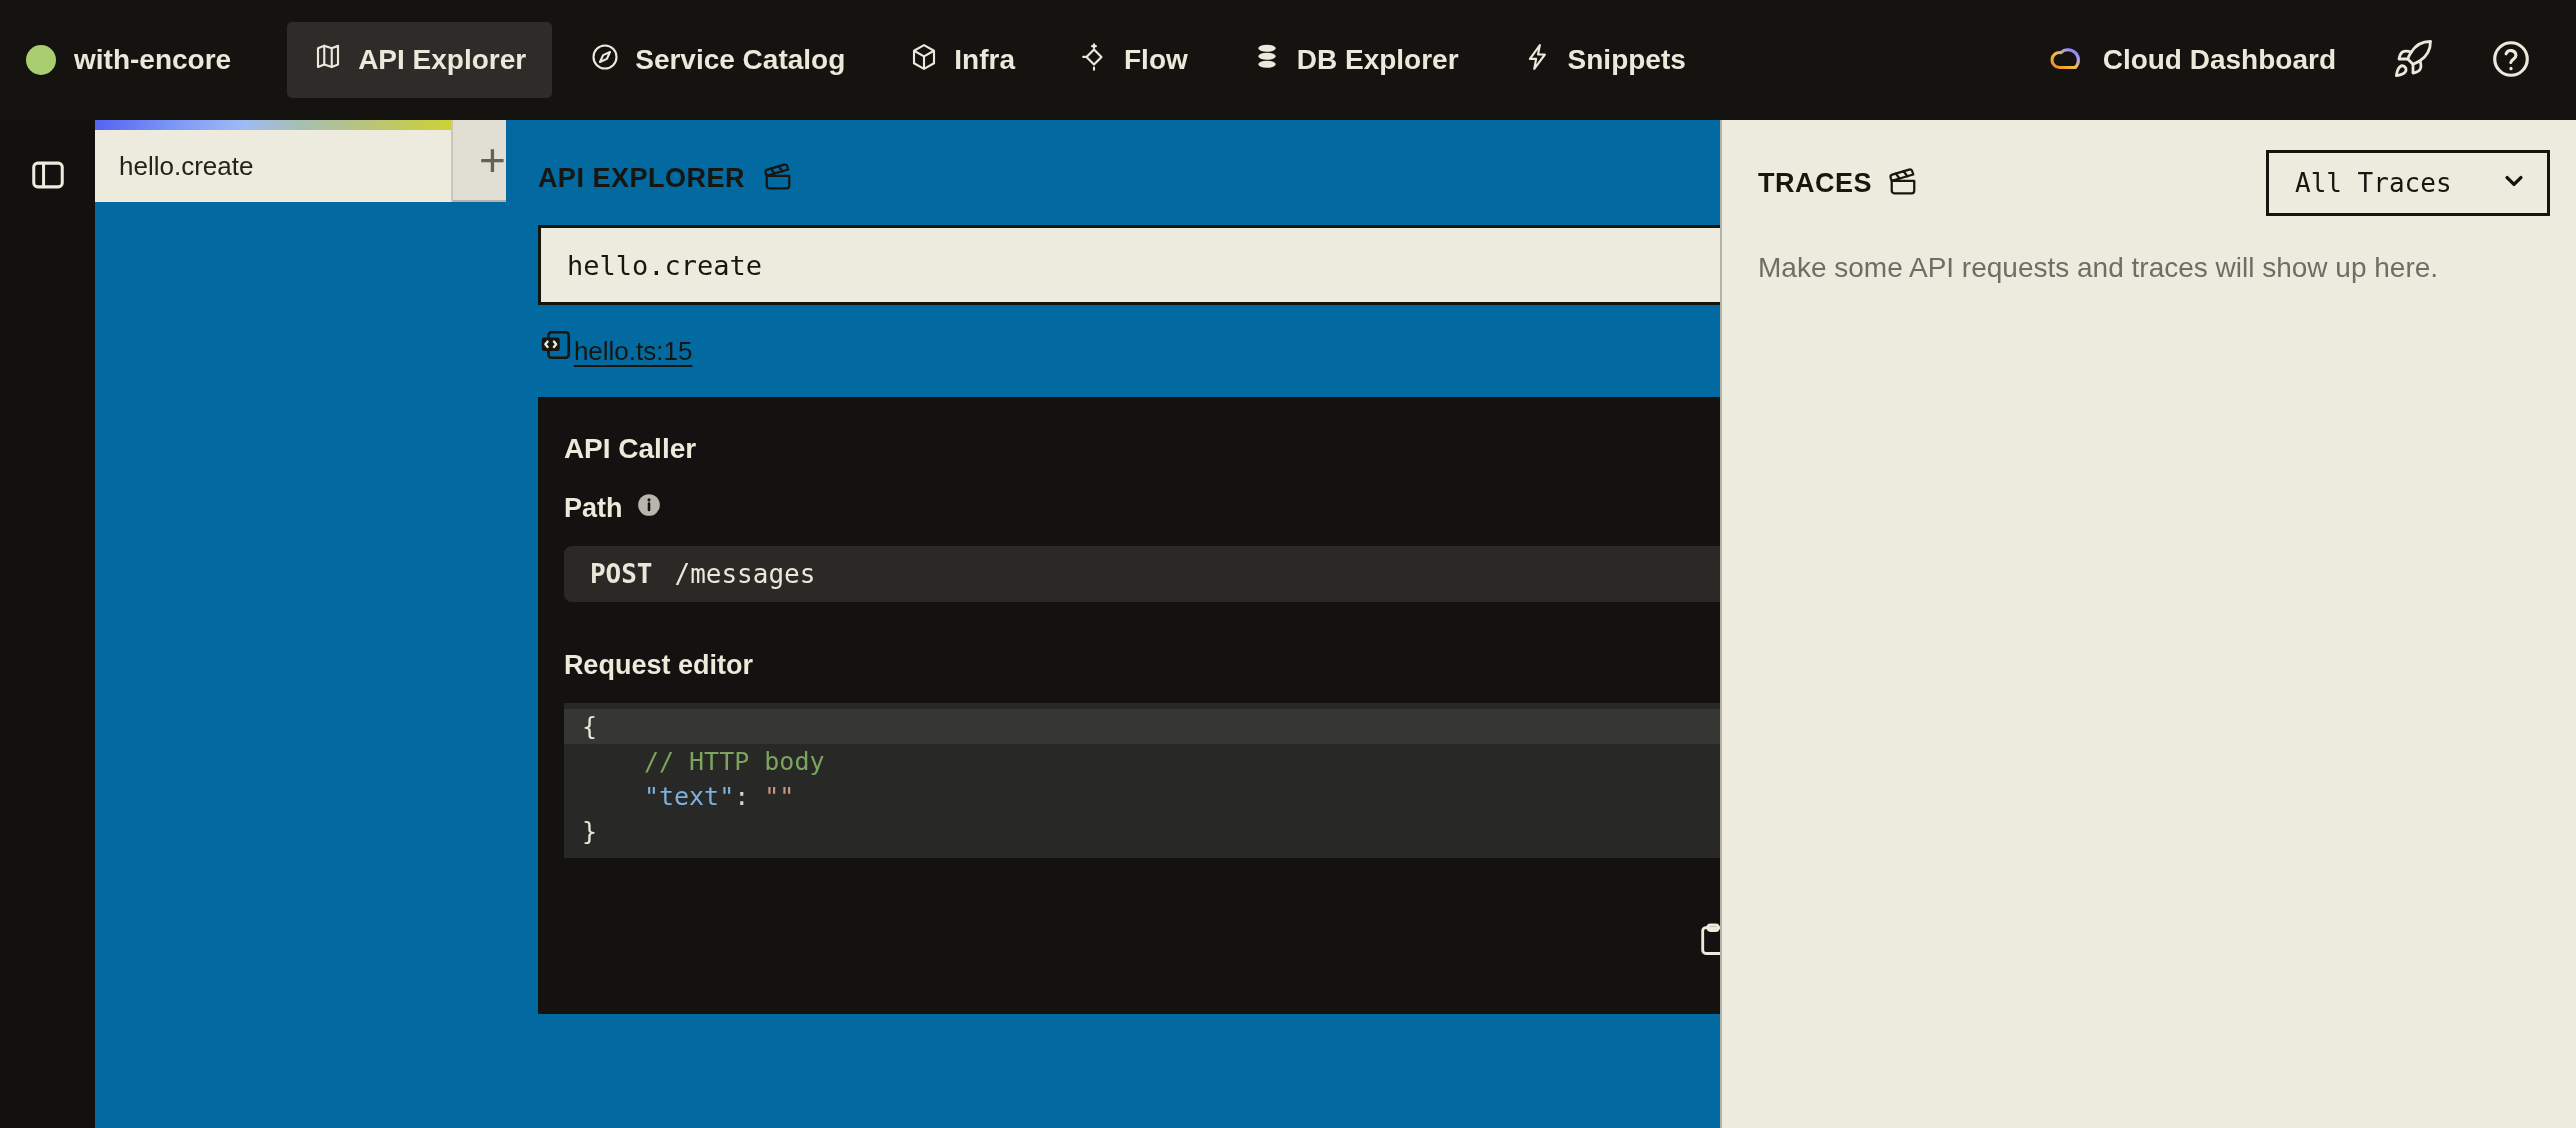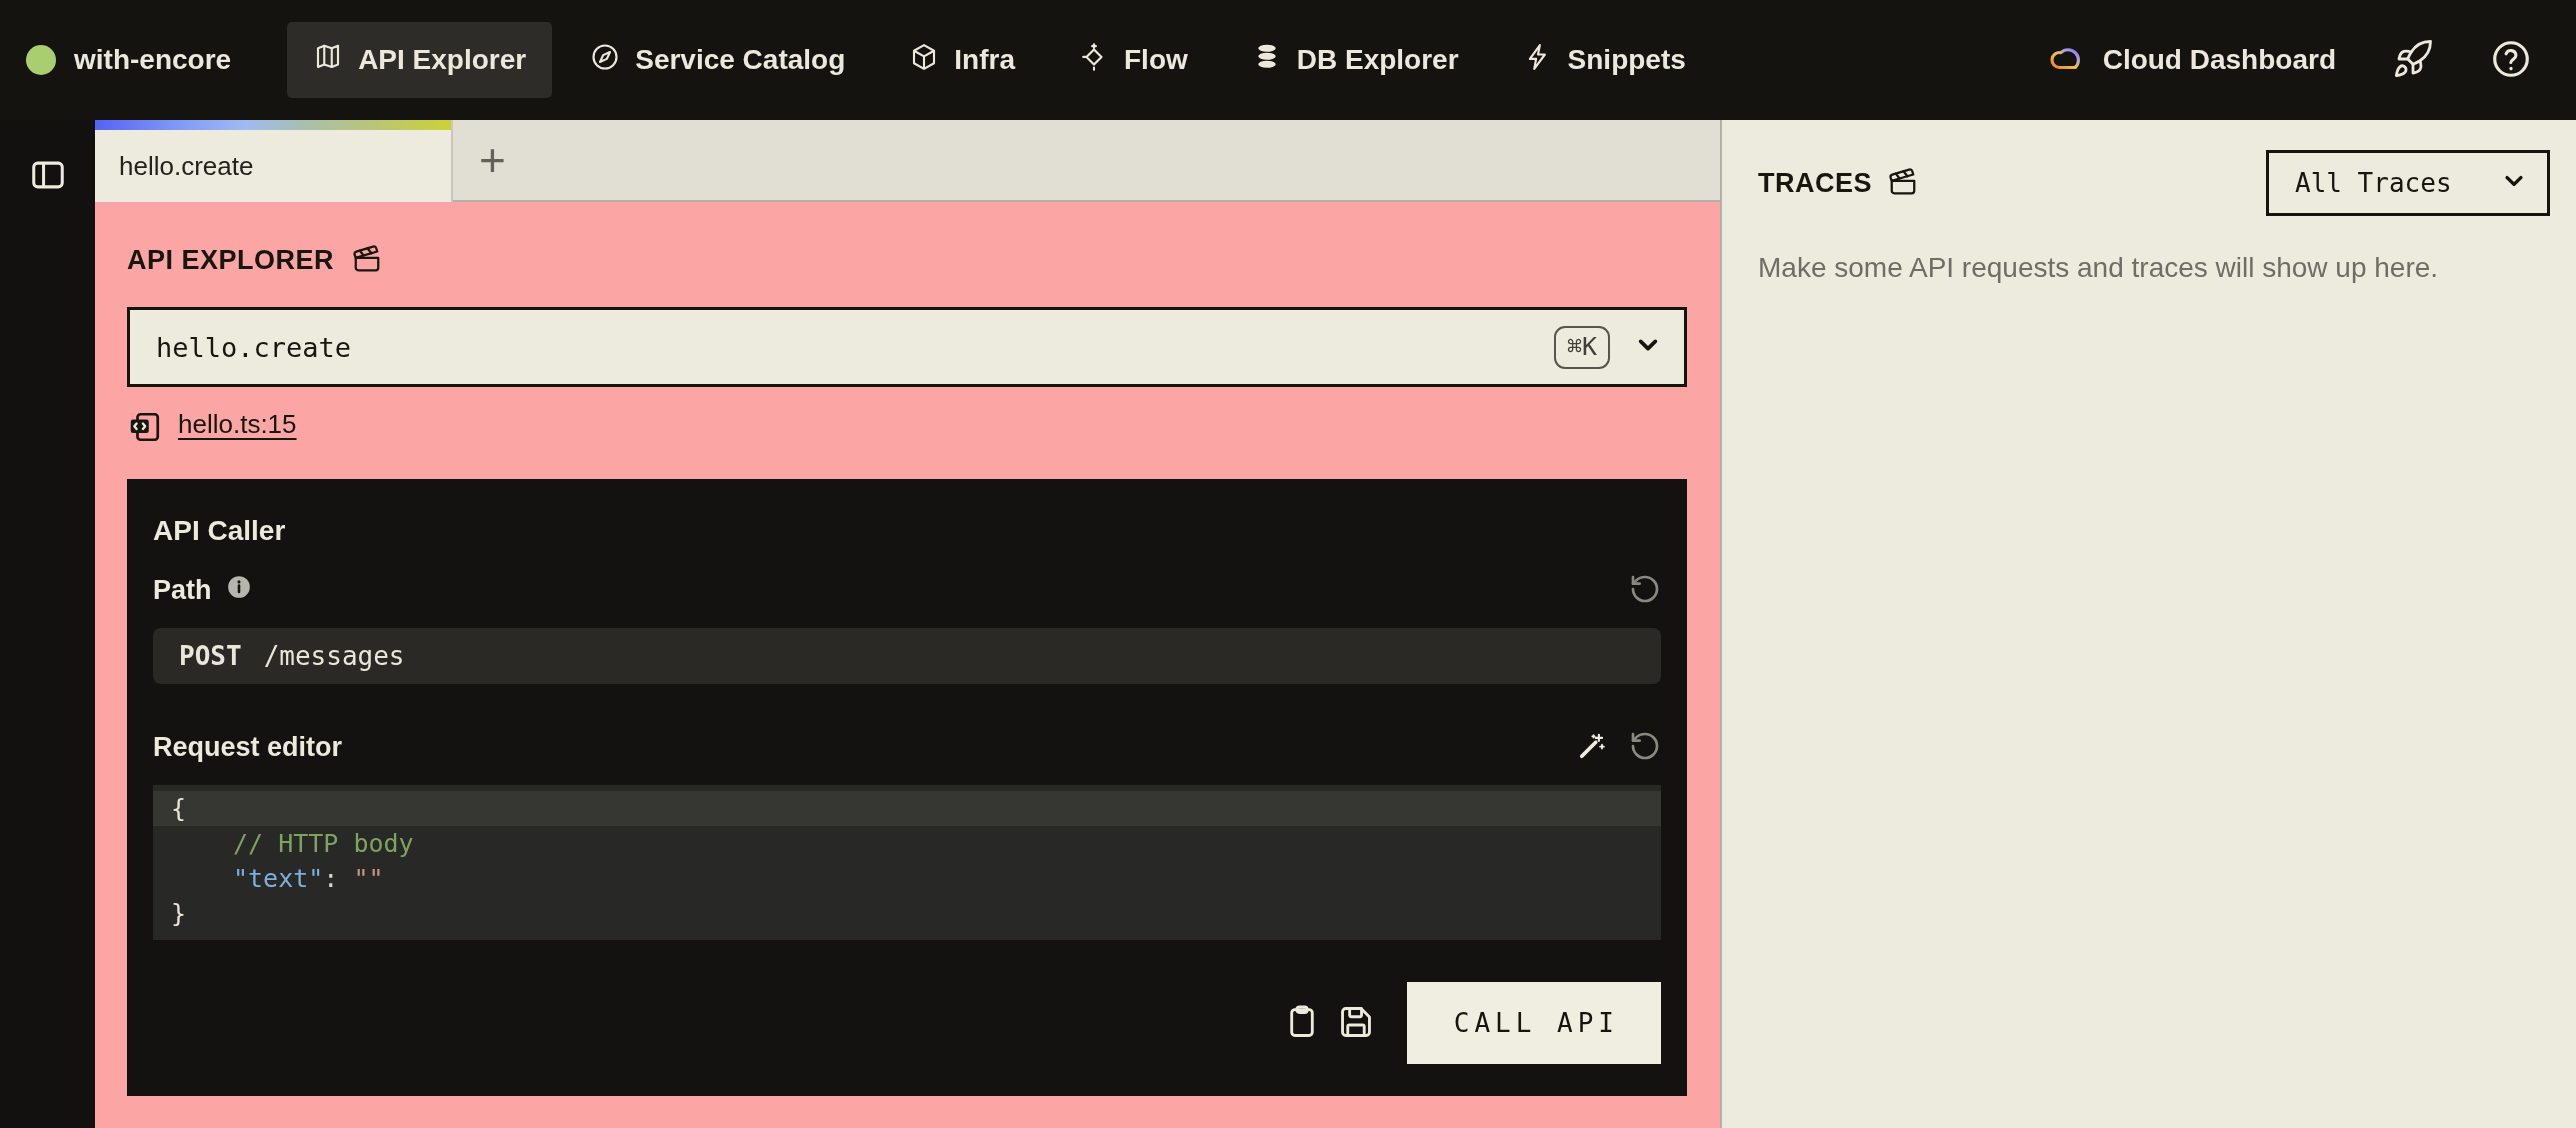--- a/index.html
+++ b/index.html
@@ -32,21 +32,21 @@
   .icon-btn { background:none; border:none; color:#ece9dc; cursor:pointer; display:flex; align-items:center; }
 
   
   .shell { display:flex; height:1008px; }
   .side-rail {
     width:95px; background:#121110; flex:none;
     display:flex; justify-content:center; padding-top:34px;
   }
   .rail-btn { background:none; border:none; color:#edebdc; cursor:pointer; height:44px; }
 
-  .main-col { width:1625px; flex:none; display:flex; flex-direction:column; background:#fca5a5; }
+  .main-col { width:1625px; flex:none; display:flex; flex-direction:row; background:#0369a1; }
 
   
   .tabstrip { height:82px; display:flex; background:#e1dfd3; flex:none; }
   .tab-active {
     width:358px; flex:none; background:#edebde; position:relative;
     display:flex; align-items:center; padding:10px 0 0 24px;
     font-size:26px; color:#23221d; border-right:2px solid #c9c7bc; cursor:pointer;
   }
   .tab-active::before {
     content:""; position:absolute; top:0; left:0; right:0; height:10px;
@@ -68,21 +68,21 @@
     margin-top:30px; width:1560px; height:80px; border:3px solid #15140d;
     display:flex; align-items:center; padding:0 20px 0 26px; cursor:pointer; background:#edebde;
   }
   .combobox-value { flex:1; font-size:27px; color:#17160f; }
   .kbd {
     border:2px solid #56554e; border-radius:11px; padding:4px 11px 6px;
     font-size:25px; color:#403f38; margin-right:22px;
   }
   .combobox svg { color:#15140d; }
 
-  .src-row { margin-top:22px; display:flex; align-items:flex-start; gap:15px; }
+  .src-row { margin-top:22px; display:flex; align-items:flex-end; }
   .src-link { font-size:26px; color:#17160f; text-decoration:underline; text-underline-offset:5px; cursor:pointer; }
 
   
   .panel {
     margin-top:30px; width:1560px; background:#131210; color:#eceadb;
     padding:36px 26px 32px 26px;
   }
   .panel-title { font-size:28px; font-weight:700; }
   .panel-row { display:flex; align-items:center; margin-top:26px; }
   .panel-label { font-size:27px; font-weight:700; display:flex; align-items:center; gap:14px; }

